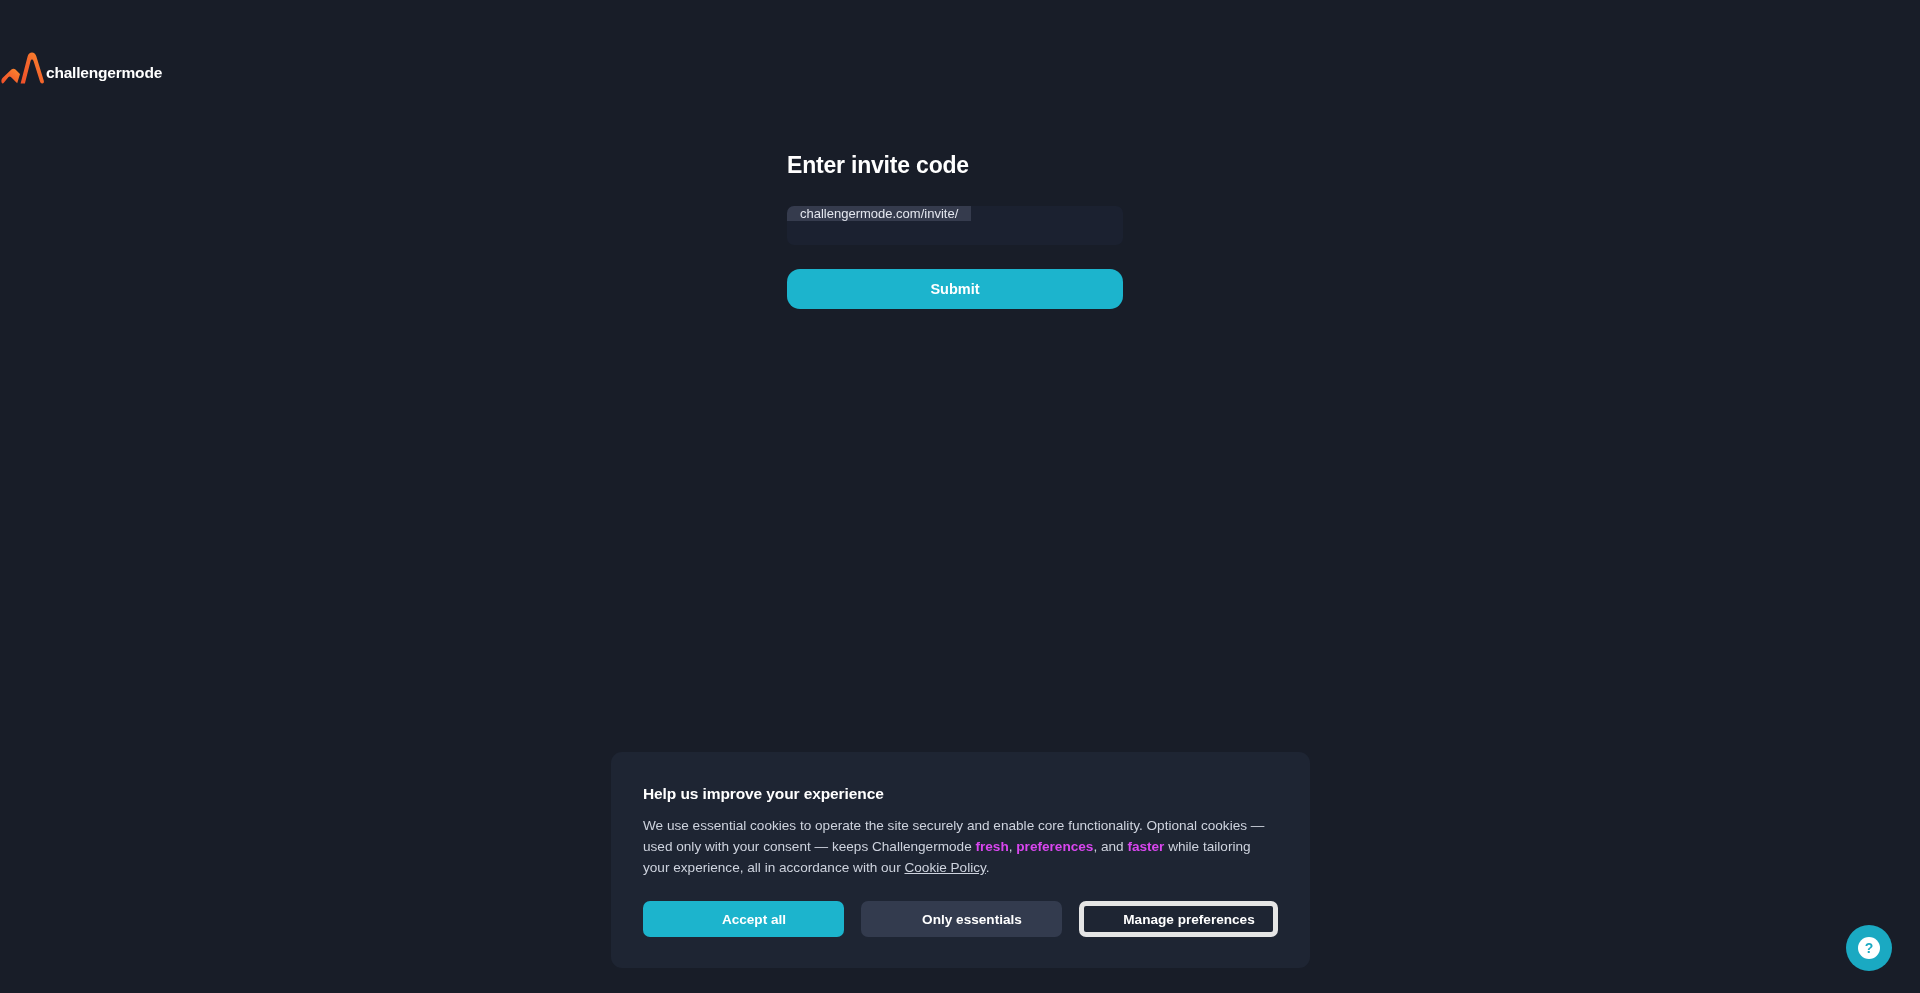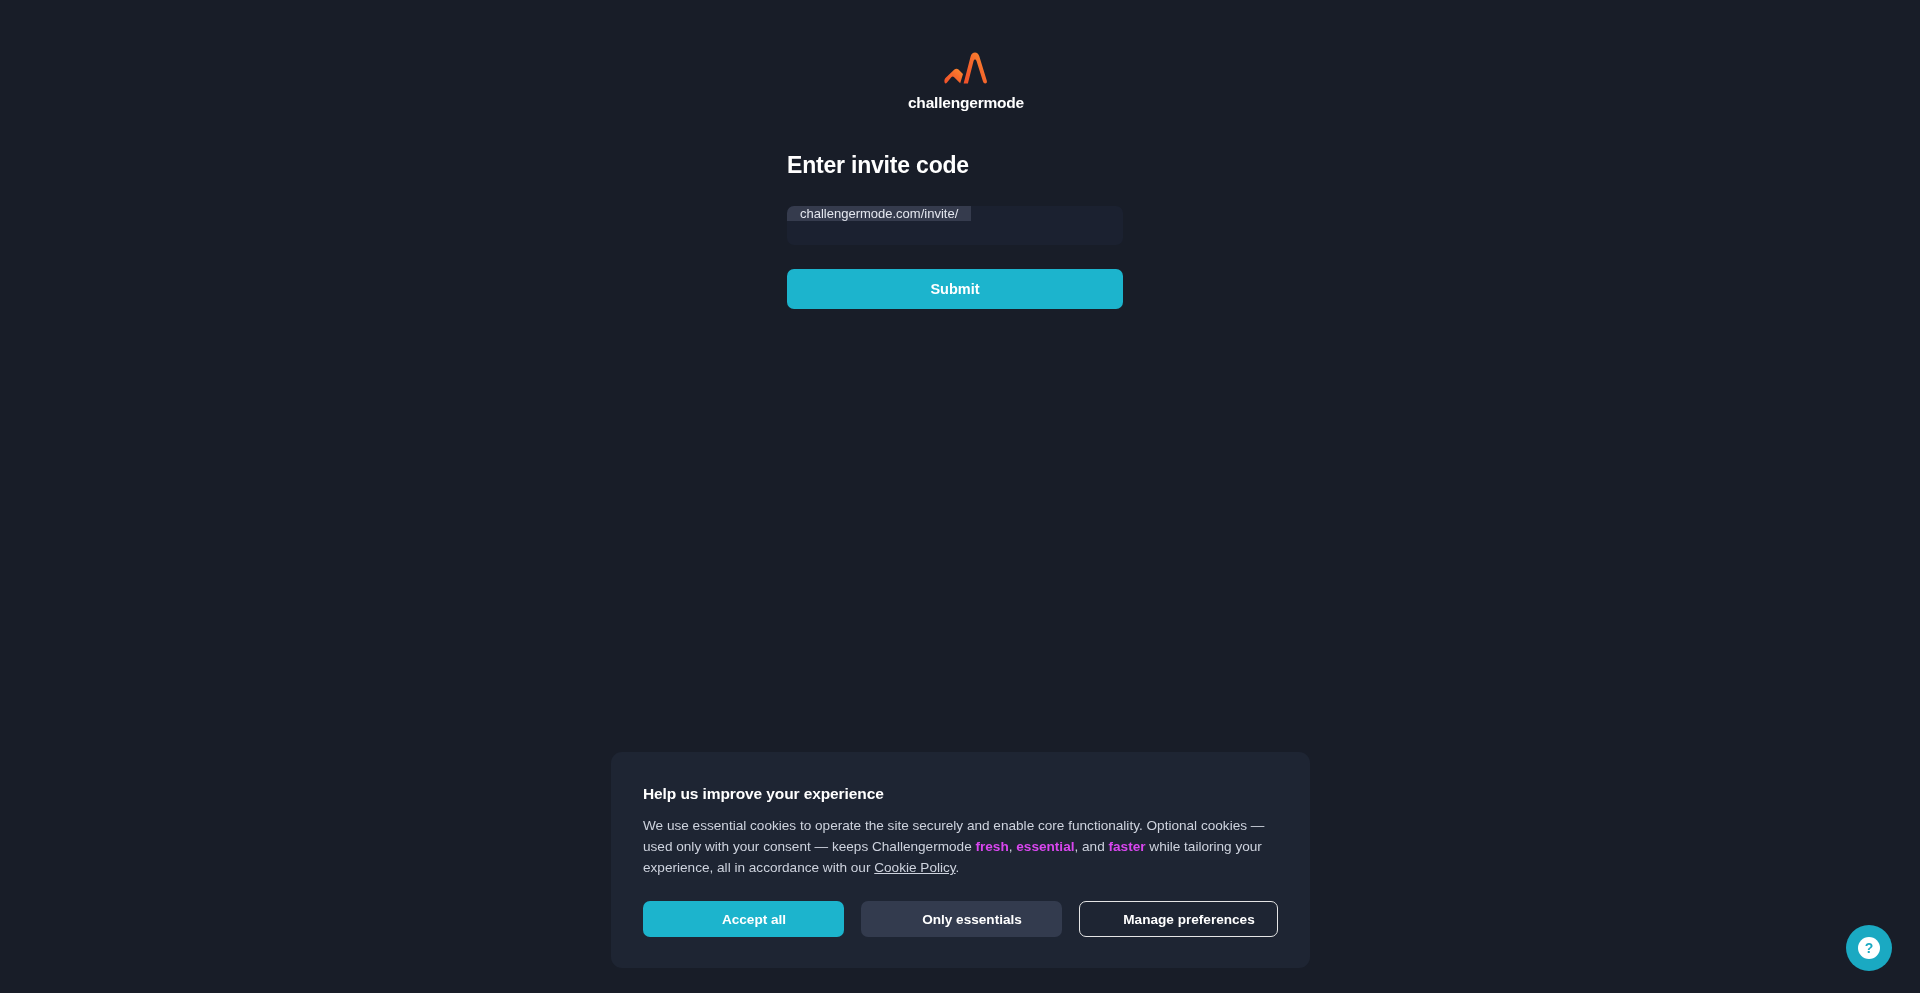--- a/index.html
+++ b/index.html
@@ -17,23 +17,22 @@
     position: relative;
   }
 
   
   .logo-block {
     position: absolute;
     top: 52px;
     left: 0;
     width: 1920px;
     display: flex;
-    flex-direction: column;
-    align-items: center;
-    padding-left: 12px;
+    flex-direction: row;
+    align-items: center;
   }
   .logo-mark { display: block; }
   .logo-wordmark {
     margin-top: 6px;
     font-size: 15.5px;
     font-weight: 700;
     letter-spacing: -0.2px;
     color: #ffffff;
   }
 
@@ -81,21 +80,21 @@
     padding: 0 13px;
   }
   .invite-input::placeholder { color: #707a91; }
 
   .submit-button {
     display: block;
     width: 336px;
     height: 40px;
     margin-top: 24px;
     border: none;
-    border-radius: 7px;
+    border-radius: 13px;
     background: #1cb4cd;
     color: #ffffff;
     font-family: "Liberation Sans", sans-serif;
     font-size: 14.5px;
     font-weight: 700;
     cursor: pointer;
   }
 
   
   .cookie-banner {
@@ -144,21 +143,21 @@
     display: flex;
     align-items: center;
     justify-content: center;
     white-space: nowrap;
     padding-left: 21px;
   }
   .btn-primary { background: #1cb4cd; width: 202px; }
   .btn-secondary { background: #333b4e; width: 202px; }
   .btn-outline {
     background: transparent;
-    border: 1px solid #e5e5e5;
+    border: 5px solid #e5e5e5;
     width: 200px;
   }
 
   
   .help-bubble {
     position: absolute;
     right: 28px;
     bottom: 22px;
     width: 46px;
     height: 46px;
@@ -210,21 +209,21 @@
     <span class="input-prefix">challengermode.com/invite/</span>
   </div>
 
   <button class="submit-button">Submit</button>
 </div>
 
 <div class="cookie-banner">
   <div class="cookie-title">Help us improve your experience</div>
 
   <p class="cookie-body">
-    <span>We use essential cookies to operate the site securely and enable core functionality. Optional cookies — used only with your consent — keeps Challengermode </span><b>fresh</b><span>, </span><b>essential</b><span>, and </span><b>faster</b><span> while tailoring your experience, all in accordance with our </span><a class="cookie-link">Cookie Policy</a><span>.</span>
+    <span>We use essential cookies to operate the site securely and enable core functionality. Optional cookies — used only with your consent — keeps Challengermode </span><b>fresh</b><span>, </span><b>preferences</b><span>, and </span><b>faster</b><span> while tailoring your experience, all in accordance with our </span><a class="cookie-link">Cookie Policy</a><span>.</span>
   </p>
 
   <div class="cookie-actions">
     <button class="btn btn-primary">Accept all</button>
     <button class="btn btn-secondary">Only essentials</button>
     <button class="btn btn-outline">Manage preferences</button>
   </div>
 </div>
 
 <button class="help-bubble">

